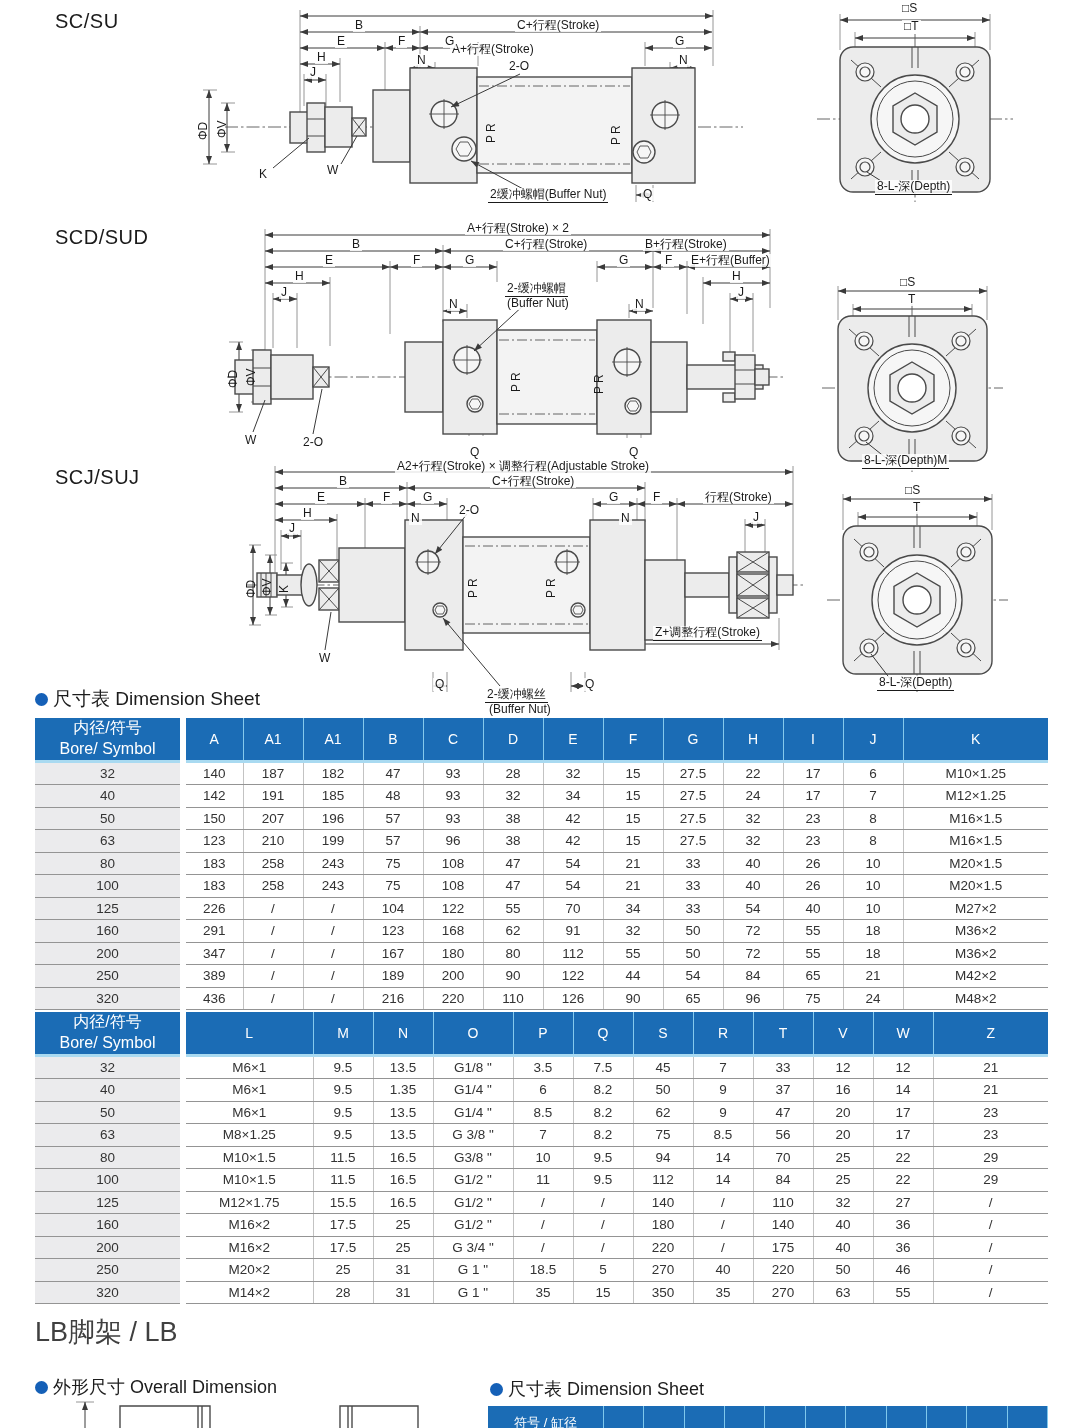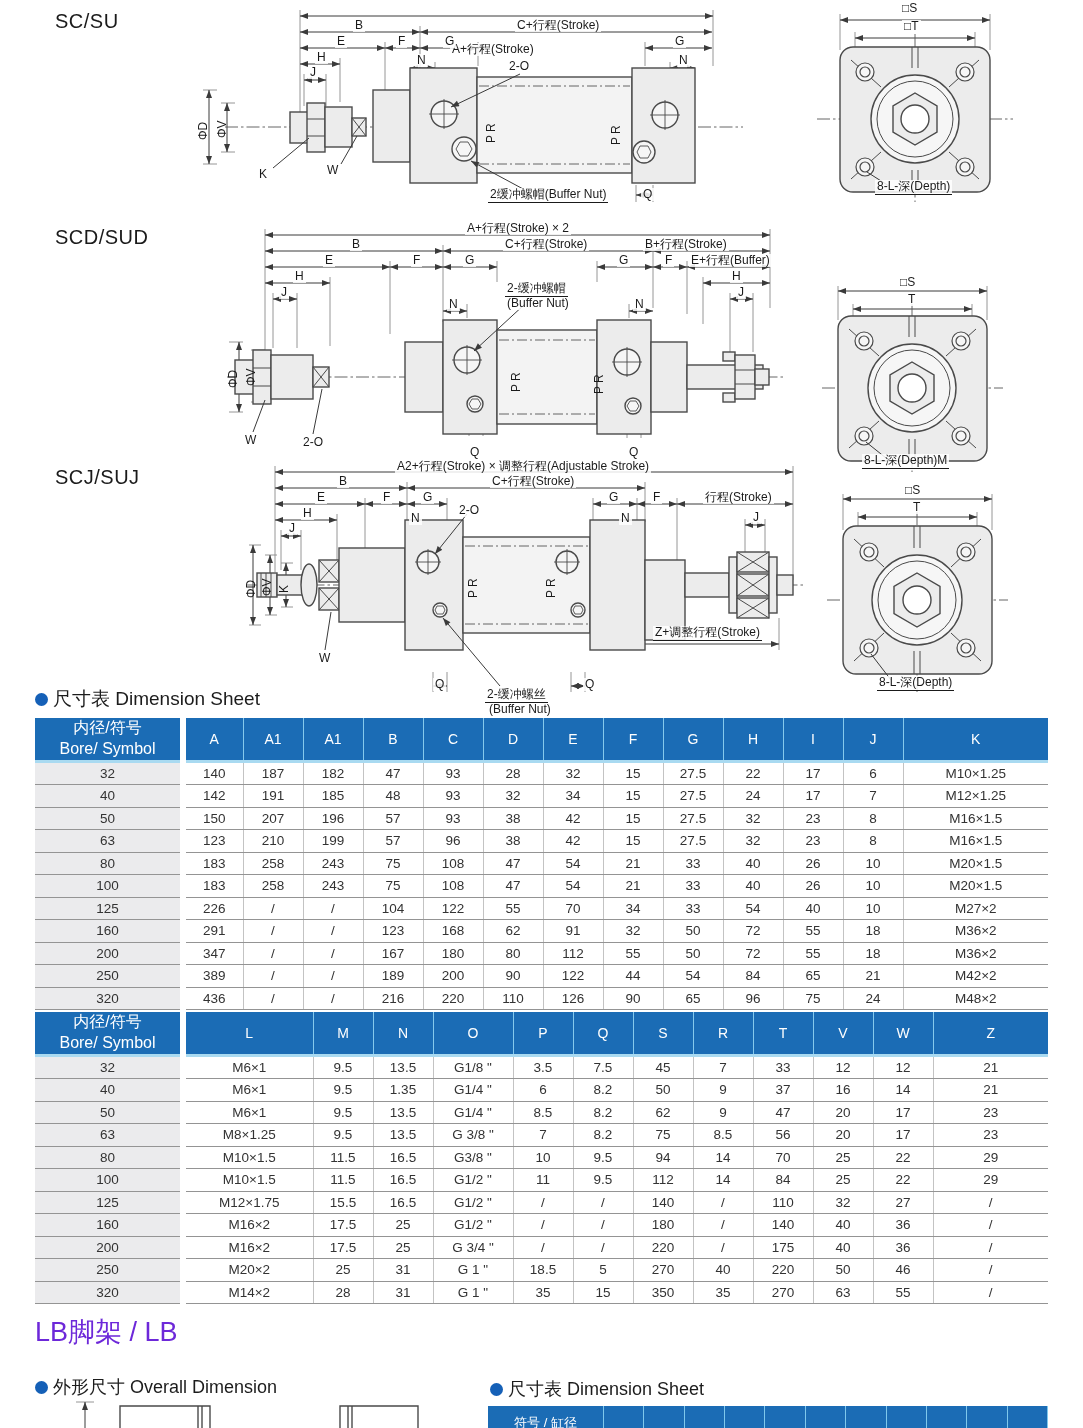--- a/index.html
+++ b/index.html
@@ -8,21 +8,21 @@
   .abs{position:absolute;}
   .series-title{font-size:20px;color:#1a1a1a;letter-spacing:.5px;}
   .draw-wrap{position:absolute;}
   .dlab{position:absolute;font-size:12px;color:#1a1a1a;white-space:nowrap;
         background:rgba(255,255,255,.85);padding:0 2px;line-height:1.1;}
   .dlab.rot{transform:rotate(-90deg);transform-origin:0 0;background:transparent;}
   .dlab.und{border-bottom:1.3px solid #1a1a1a;padding-bottom:1px;}
   .bullet-head{position:absolute;display:flex;align-items:center;gap:5px;}
   .bullet-dot{width:13px;height:13px;border-radius:50%;background:#1560b7;flex:0 0 auto;}
   .bullet-head .txt{font-size:19px;color:#1c1c1c;}
-  .lb-title{position:absolute;font-size:27px;color:#6d28d9;}
+  .lb-title{position:absolute;font-size:27px;color:#404040;}
   
   .dimtable{border-collapse:collapse;table-layout:fixed;}
   .dimtable th{background:#1b6cb5;color:#fff;font-weight:normal;font-size:14px;
      height:40px;border-right:1px solid #85c9ec;border-bottom:3px solid #a9daf1;
      text-align:center;vertical-align:middle;padding:0;}
   .dimtable th.col1{font-size:16px;line-height:1.3;border-right:6px solid #fff;white-space:pre-line;}
   .dimtable th:last-child{border-right:none;}
   .dimtable td{background:#fff;border-right:1px solid #c3c3c3;border-bottom:1.6px solid #949494;
      font-size:13.5px;color:#333;text-align:center;height:21.5px;padding:0;vertical-align:middle;}
   .dimtable td.col1{background:#ebebed;border-right:6px solid #fff;}

